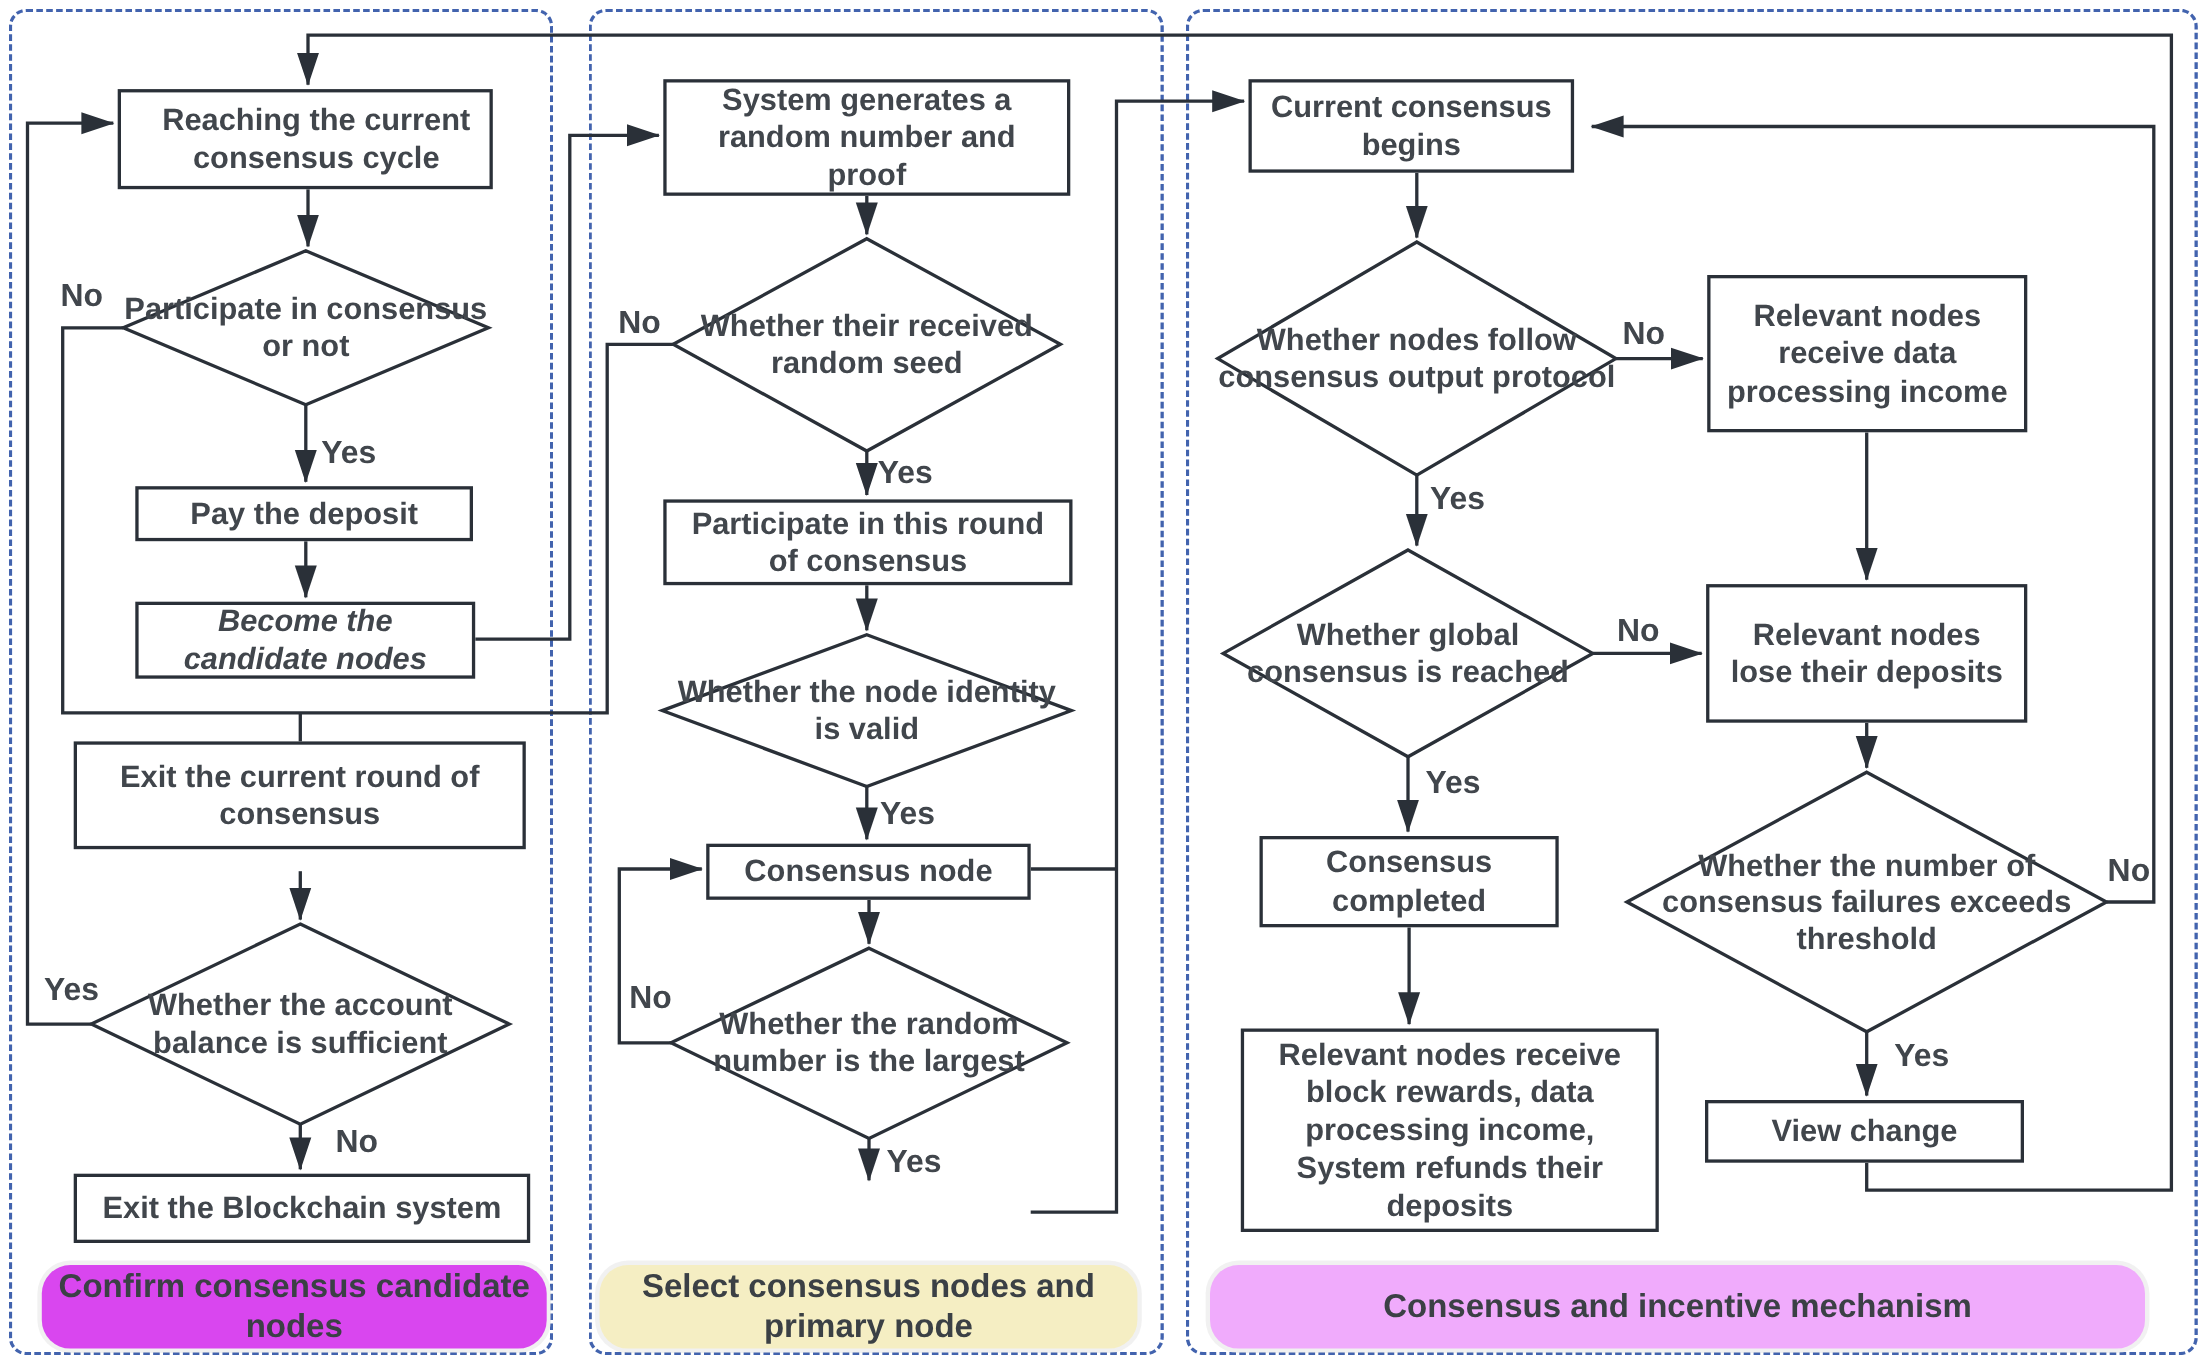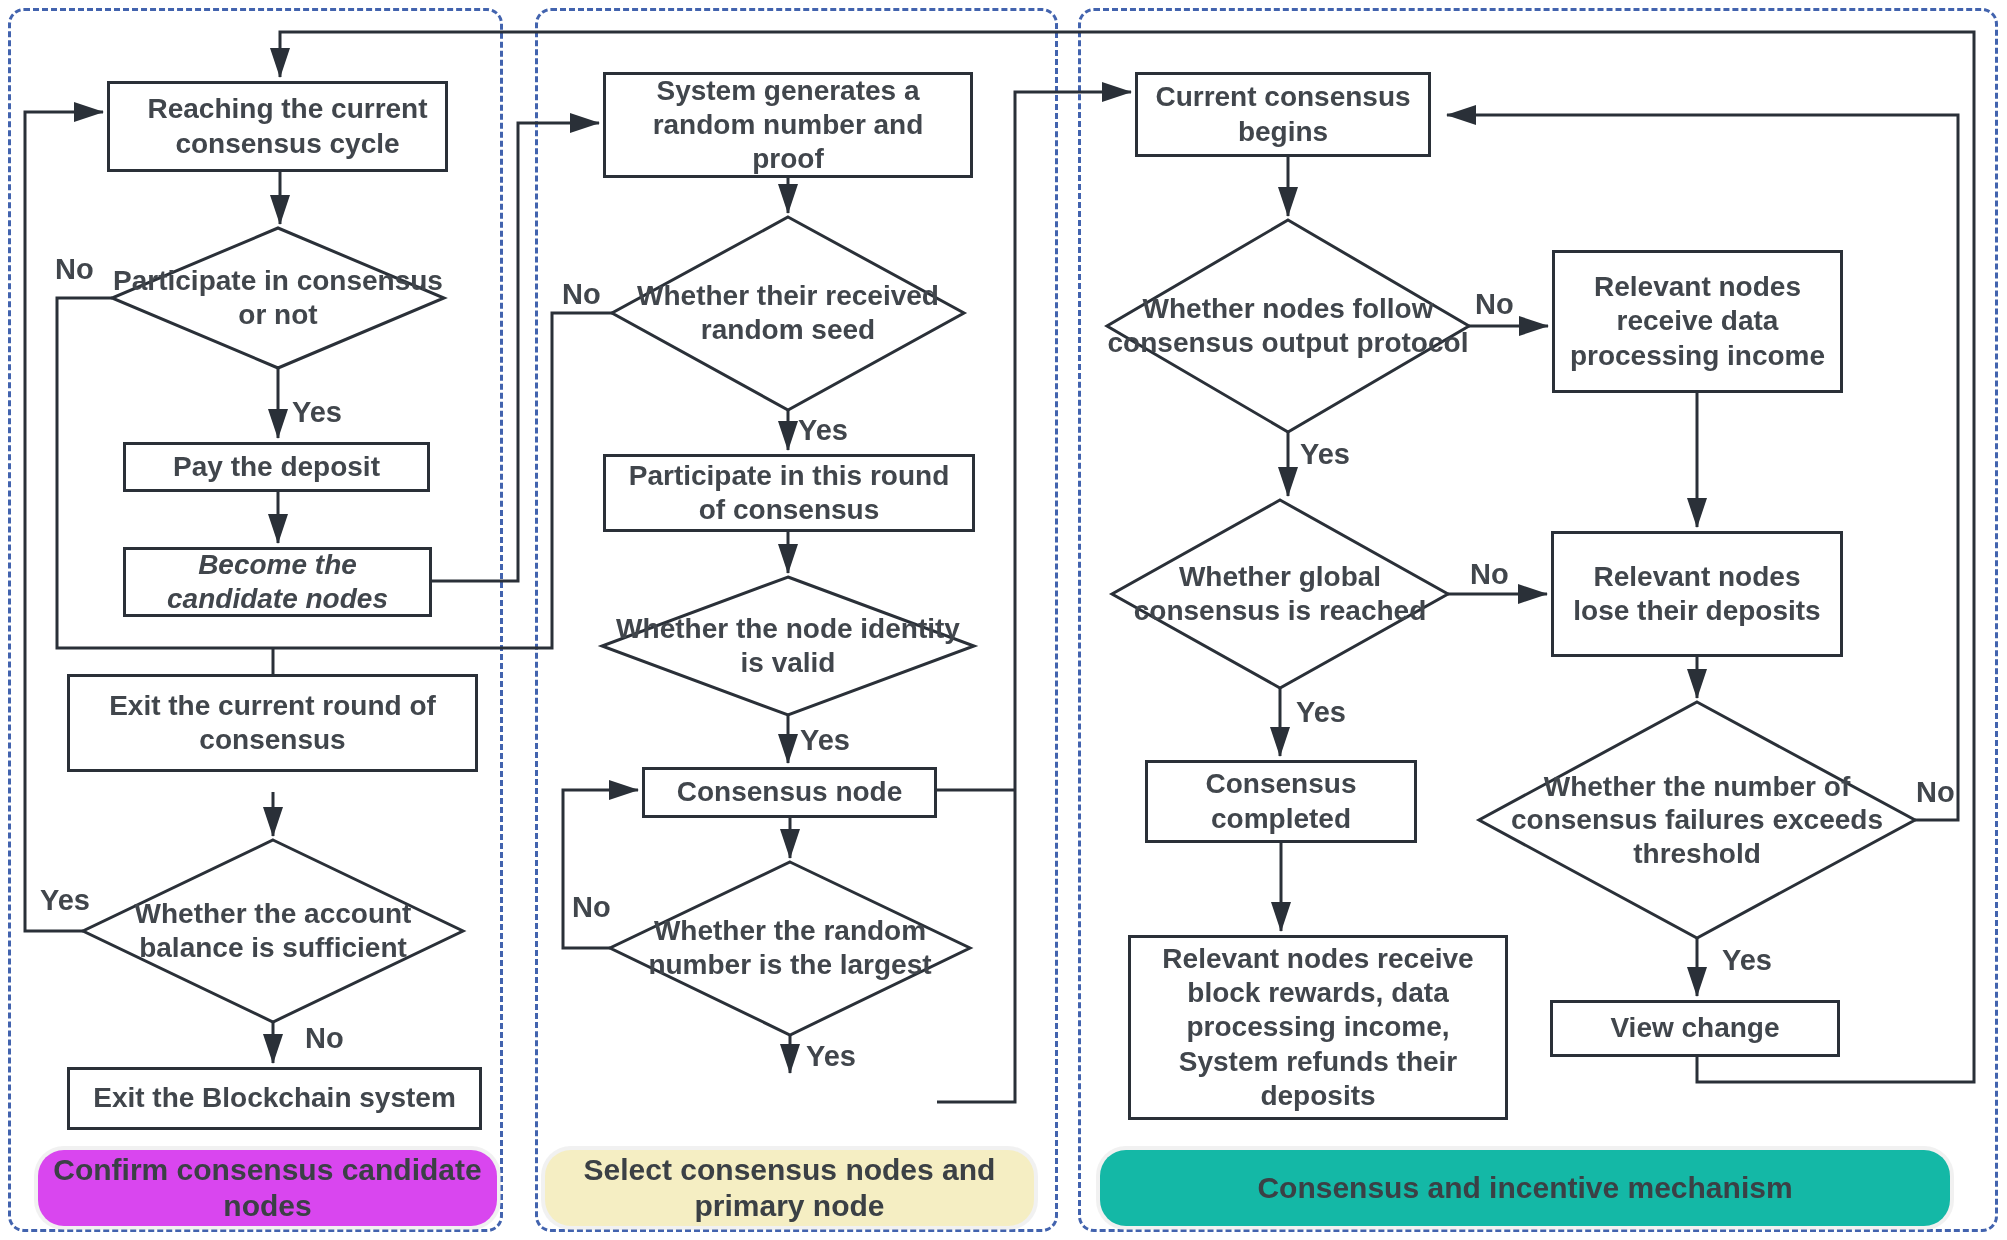--- a/index.html
+++ b/index.html
@@ -197,17 +197,17 @@
   <div class="elabel" style="left:1296px;top:698px;">Yes</div>
   <div class="elabel" style="left:1916px;top:778px;">No</div>
   <div class="elabel" style="left:1722px;top:946px;">Yes</div>
 
   <div class="plabel" style="left:38px;top:1150px;width:459px;height:76px;background:#d946ef;">
       <span>Confirm consensus candidate nodes</span>
     </div>
   <div class="plabel" style="left:545px;top:1150px;width:489px;height:76px;background:#f5eec3;">
       <span>Select consensus nodes and primary node</span>
     </div>
-  <div class="plabel" style="left:1100px;top:1150px;width:850px;height:76px;background:#14b8a6;align-items:center;">
+  <div class="plabel" style="left:1100px;top:1150px;width:850px;height:76px;background:#f0abfc;align-items:center;">
       <span>Consensus and incentive mechanism</span>
     </div>
 
 </div>
 
 </body></html>

